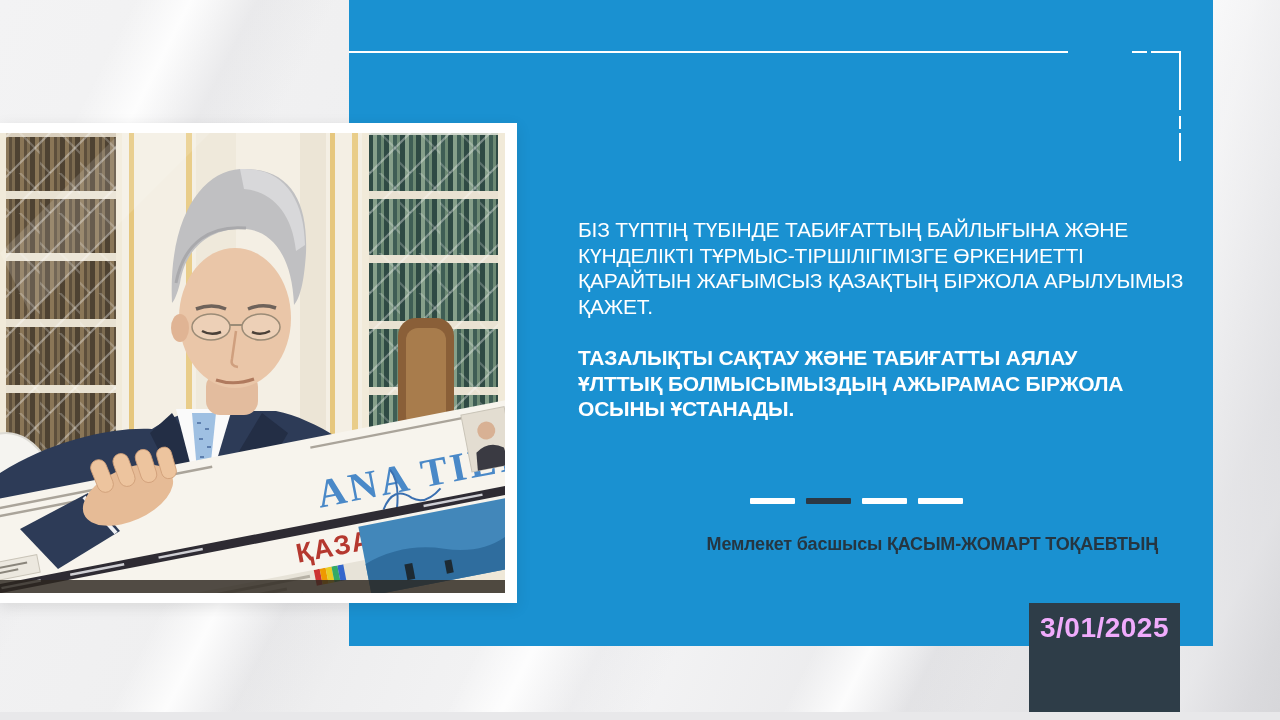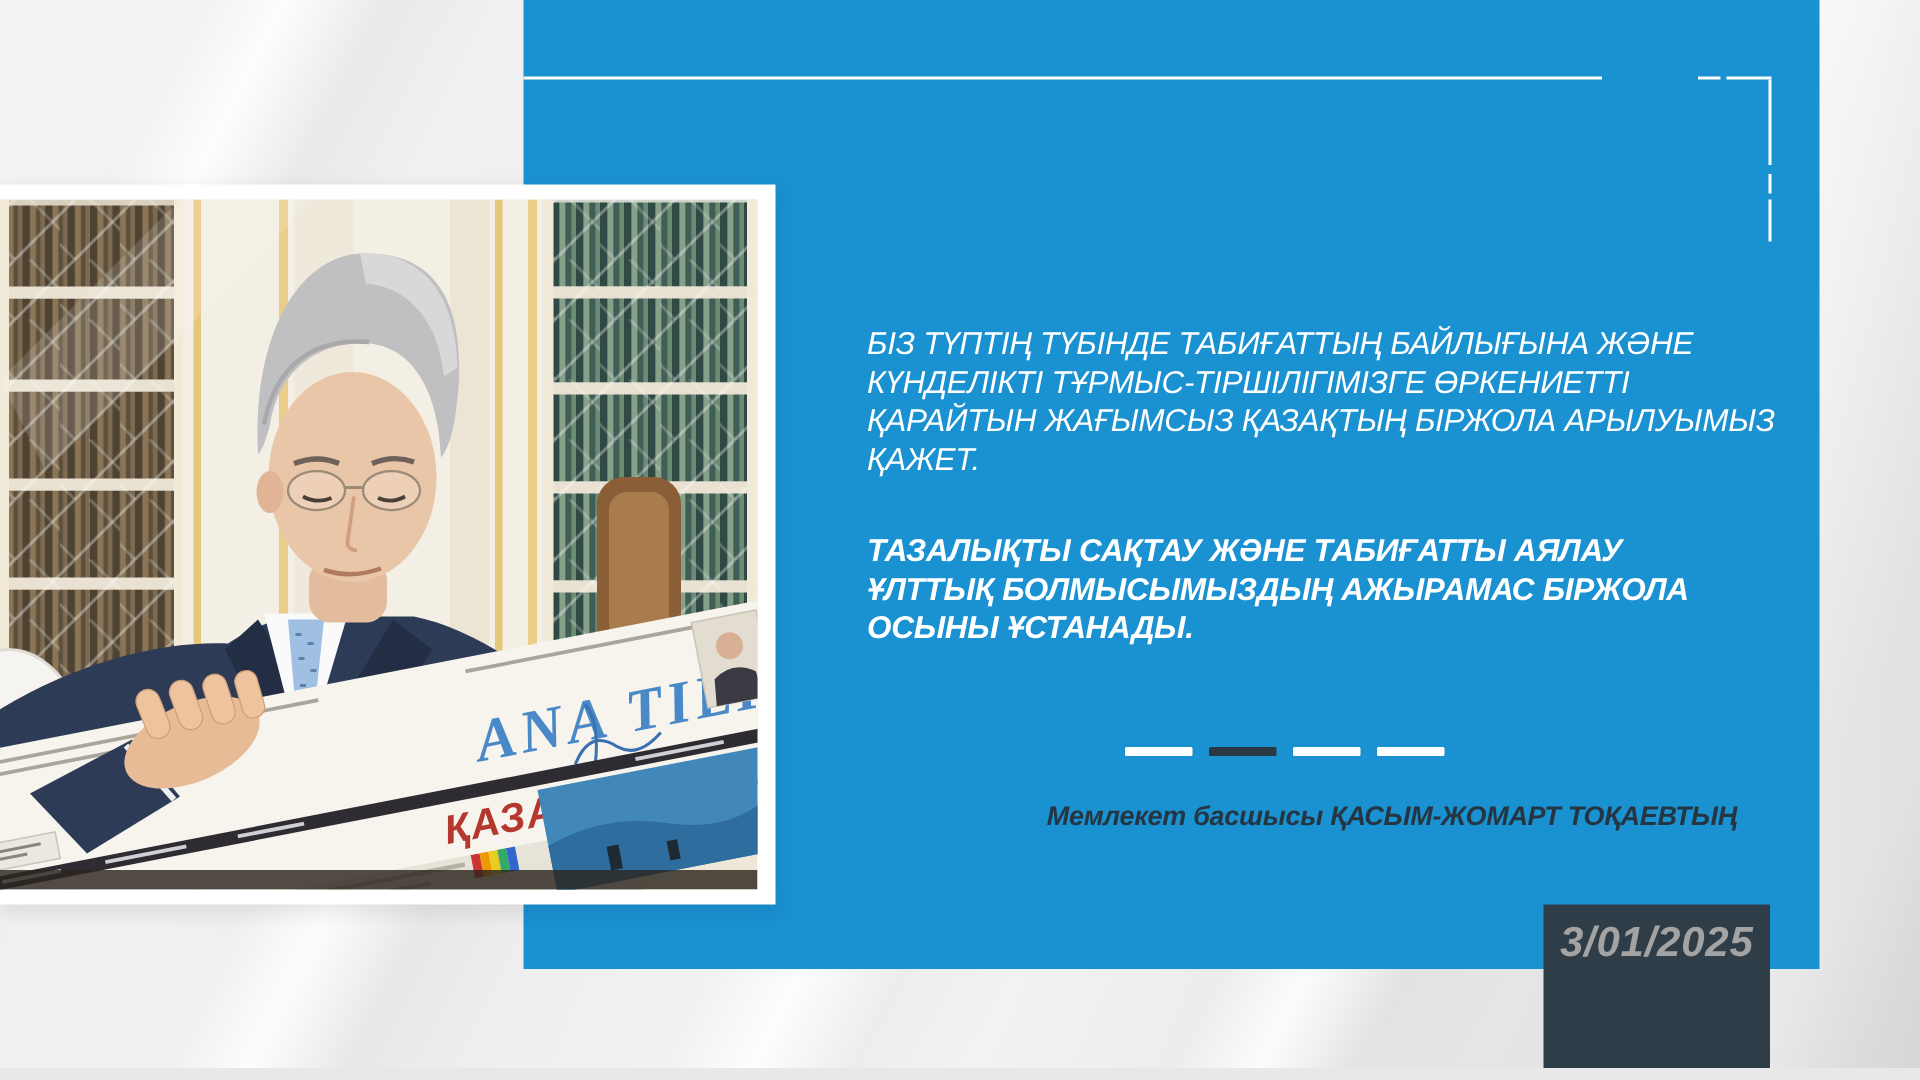--- a/index.html
+++ b/index.html
@@ -1,21 +1,20 @@
 <!DOCTYPE html>
 <html><head>
 <meta charset="utf-8">
 <style>
   * { margin:0; padding:0; box-sizing:border-box; }
   html,body { background:#e8e8ea; }
   .canvas {
     position:relative; width:1280px; height:712px; overflow:hidden;
     font-family:"Liberation Sans","DejaVu Sans",sans-serif;
     background:linear-gradient(112deg,#f3f3f4 0%,#eeeeef 38%,#f5f5f6 55%,#e7e7e9 78%,#dcdcdf 100%);
-    font-style:italic;
   }
   
   .silk {
     position:absolute; inset:0;
     background:
       repeating-linear-gradient(117deg,
         rgba(255,255,255,0) 0px, rgba(255,255,255,0) 120px,
         rgba(255,255,255,0.85) 170px, rgba(205,205,210,0.20) 230px,
         rgba(255,255,255,0) 300px);
   }
@@ -27,37 +26,37 @@
   .blue-panel {
     position:absolute; left:349px; top:0; width:864px; height:646px;
     background:#1a91d1;
   }
   .bracket-seg { position:absolute; background:#ffffff; }
 
   
   .quote { position:absolute; left:578px; top:217px; width:560px; color:#ffffff; }
   .quote .line { font-size:21px; line-height:25.5px; letter-spacing:-0.2px; white-space:nowrap; }
   .quote .p1 .line { font-weight:400; }
-  .quote .p2 { margin-top:36px; }
+  .quote .p2 { margin-top:26px; }
   .quote .p2 .line { font-weight:700; }
 
   .divider { position:absolute; left:750px; top:498px; display:flex; }
   .divider .dash { width:45px; height:6px; background:#ffffff; margin-right:11px; border-radius:1px; }
   .divider .dash.dark { background:#2b3844; }
   .divider .dash:last-child { margin-right:0; }
 
   .attribution {
     position:absolute; left:558px; top:531px; width:600px;
     text-align:right; color:#253642; font-weight:700;
     font-size:18px; line-height:26px; letter-spacing:-0.2px;
   }
 
   .date-badge {
     position:absolute; left:1029px; top:603px; width:151px; height:117px;
-    background:#2e3d48; color:#a3a3a3; text-align:center;
+    background:#2e3d48; color:#f0abfc; text-align:center;
     font-weight:700; font-size:28px; letter-spacing:0.5px; padding-top:9px;
   }
 
   .photo-frame {
     position:absolute; left:0; top:123px; width:517px; height:480px;
     background:#ffffff; padding:10px 12px 10px 0;
     box-shadow:0 4px 14px rgba(0,0,0,0.10);
   }
   .photo-frame svg { display:block; width:505px; height:460px; }
 </style>

